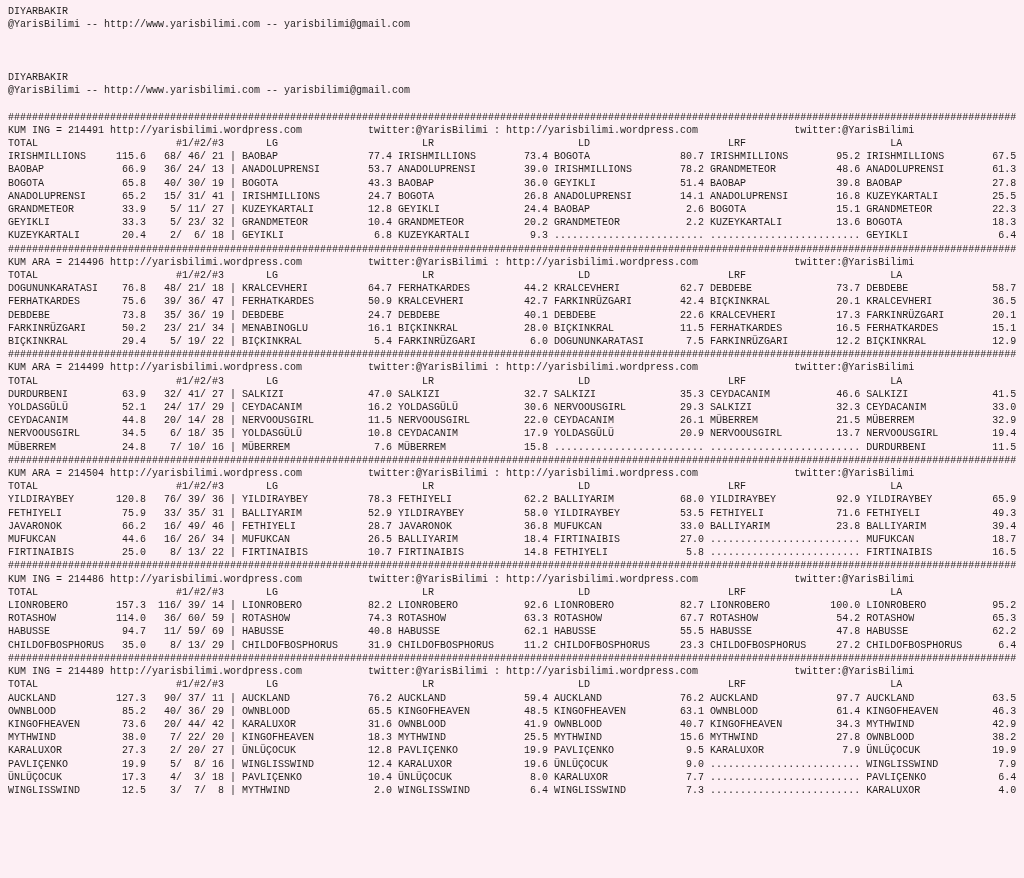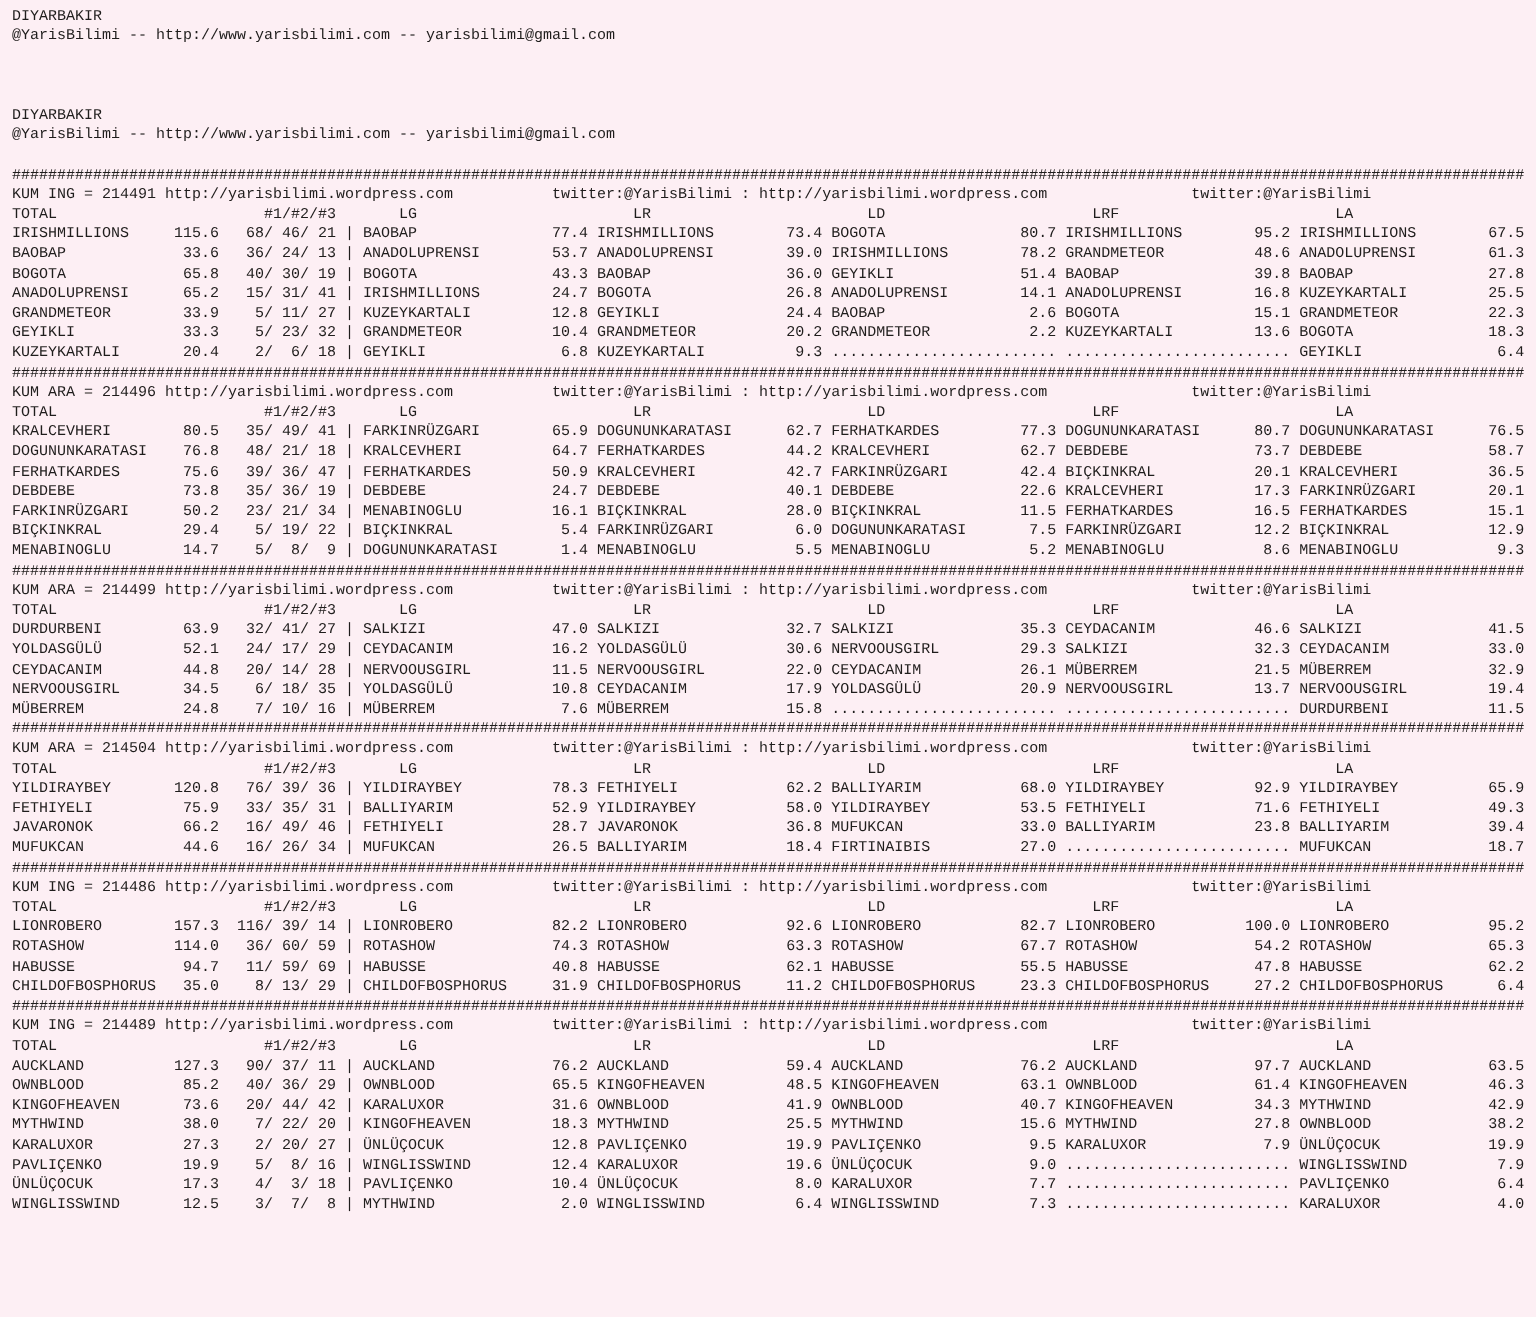--- a/index.html
+++ b/index.html
@@ -27,57 +27,56 @@
   <div class="line"></div>
   <div class="line">DIYARBAKIR</div>
   <div class="line">@YarisBilimi -- http://www.yarisbilimi.com -- yarisbilimi@gmail.com</div>
   <div class="line"></div>
   <div id="sections">
       <div>
         <div class="line">########################################################################################################################################################################</div>
         <div class="line">KUM ING = 214491 http://yarisbilimi.wordpress.com           twitter:@YarisBilimi : http://yarisbilimi.wordpress.com                twitter:@YarisBilimi</div>
         <div class="line">TOTAL                       #1/#2/#3       LG                        LR                        LD                       LRF                        LA</div>
         <div class="line">IRISHMILLIONS     115.6   68/ 46/ 21 | BAOBAP               77.4 IRISHMILLIONS        73.4 BOGOTA               80.7 IRISHMILLIONS        95.2 IRISHMILLIONS        67.5</div>
-        <div class="line">BAOBAP             33.6   36/ 24/ 13 | ANADOLUPRENSI        53.7 ANADOLUPRENSI        39.0 IRISHMILLIONS        78.2 GRANDMETEOR          48.6 ANADOLUPRENSI        61.3</div>
+        <div class="line">BAOBAP             66.9   36/ 24/ 13 | ANADOLUPRENSI        53.7 ANADOLUPRENSI        39.0 IRISHMILLIONS        78.2 GRANDMETEOR          48.6 ANADOLUPRENSI        61.3</div>
         <div class="line">BOGOTA             65.8   40/ 30/ 19 | BOGOTA               43.3 BAOBAP               36.0 GEYIKLI              51.4 BAOBAP               39.8 BAOBAP               27.8</div>
         <div class="line">ANADOLUPRENSI      65.2   15/ 31/ 41 | IRISHMILLIONS        24.7 BOGOTA               26.8 ANADOLUPRENSI        14.1 ANADOLUPRENSI        16.8 KUZEYKARTALI         25.5</div>
         <div class="line">GRANDMETEOR        33.9    5/ 11/ 27 | KUZEYKARTALI         12.8 GEYIKLI              24.4 BAOBAP                2.6 BOGOTA               15.1 GRANDMETEOR          22.3</div>
         <div class="line">GEYIKLI            33.3    5/ 23/ 32 | GRANDMETEOR          10.4 GRANDMETEOR          20.2 GRANDMETEOR           2.2 KUZEYKARTALI         13.6 BOGOTA               18.3</div>
         <div class="line">KUZEYKARTALI       20.4    2/  6/ 18 | GEYIKLI               6.8 KUZEYKARTALI          9.3 ......................... ......................... GEYIKLI               6.4</div>
       </div>
       <div>
         <div class="line">########################################################################################################################################################################</div>
         <div class="line">KUM ARA = 214496 http://yarisbilimi.wordpress.com           twitter:@YarisBilimi : http://yarisbilimi.wordpress.com                twitter:@YarisBilimi</div>
         <div class="line">TOTAL                       #1/#2/#3       LG                        LR                        LD                       LRF                        LA</div>
-        <div class="line">KRALCEVHERI        80.5   35/ 49/ 41 | FARKINRÜZGARI        65.9 DOGUNUNKARATASI      62.7 FERHATKARDES         77.3 DOGUNUNKARATASI      80.7 DOGUNUNKARATASI      76.5</div>
         <div class="line">DOGUNUNKARATASI    76.8   48/ 21/ 18 | KRALCEVHERI          64.7 FERHATKARDES         44.2 KRALCEVHERI          62.7 DEBDEBE              73.7 DEBDEBE              58.7</div>
         <div class="line">FERHATKARDES       75.6   39/ 36/ 47 | FERHATKARDES         50.9 KRALCEVHERI          42.7 FARKINRÜZGARI        42.4 BIÇKINKRAL           20.1 KRALCEVHERI          36.5</div>
         <div class="line">DEBDEBE            73.8   35/ 36/ 19 | DEBDEBE              24.7 DEBDEBE              40.1 DEBDEBE              22.6 KRALCEVHERI          17.3 FARKINRÜZGARI        20.1</div>
         <div class="line">FARKINRÜZGARI      50.2   23/ 21/ 34 | MENABINOGLU          16.1 BIÇKINKRAL           28.0 BIÇKINKRAL           11.5 FERHATKARDES         16.5 FERHATKARDES         15.1</div>
         <div class="line">BIÇKINKRAL         29.4    5/ 19/ 22 | BIÇKINKRAL            5.4 FARKINRÜZGARI         6.0 DOGUNUNKARATASI       7.5 FARKINRÜZGARI        12.2 BIÇKINKRAL           12.9</div>
-        <div class="line">MENABINOGLU        14.7    5/  8/  9 | DOGUNUNKARATASI       1.4 MENABINOGLU           5.5 MENABINOGLU           5.2 MENABINOGLU           8.6 MENABINOGLU           9.3</div>
       </div>
       <div>
         <div class="line">########################################################################################################################################################################</div>
         <div class="line">KUM ARA = 214499 http://yarisbilimi.wordpress.com           twitter:@YarisBilimi : http://yarisbilimi.wordpress.com                twitter:@YarisBilimi</div>
         <div class="line">TOTAL                       #1/#2/#3       LG                        LR                        LD                       LRF                        LA</div>
         <div class="line">DURDURBENI         63.9   32/ 41/ 27 | SALKIZI              47.0 SALKIZI              32.7 SALKIZI              35.3 CEYDACANIM           46.6 SALKIZI              41.5</div>
         <div class="line">YOLDASGÜLÜ         52.1   24/ 17/ 29 | CEYDACANIM           16.2 YOLDASGÜLÜ           30.6 NERVOOUSGIRL         29.3 SALKIZI              32.3 CEYDACANIM           33.0</div>
         <div class="line">CEYDACANIM         44.8   20/ 14/ 28 | NERVOOUSGIRL         11.5 NERVOOUSGIRL         22.0 CEYDACANIM           26.1 MÜBERREM             21.5 MÜBERREM             32.9</div>
         <div class="line">NERVOOUSGIRL       34.5    6/ 18/ 35 | YOLDASGÜLÜ           10.8 CEYDACANIM           17.9 YOLDASGÜLÜ           20.9 NERVOOUSGIRL         13.7 NERVOOUSGIRL         19.4</div>
         <div class="line">MÜBERREM           24.8    7/ 10/ 16 | MÜBERREM              7.6 MÜBERREM             15.8 ......................... ......................... DURDURBENI           11.5</div>
       </div>
       <div>
         <div class="line">########################################################################################################################################################################</div>
         <div class="line">KUM ARA = 214504 http://yarisbilimi.wordpress.com           twitter:@YarisBilimi : http://yarisbilimi.wordpress.com                twitter:@YarisBilimi</div>
         <div class="line">TOTAL                       #1/#2/#3       LG                        LR                        LD                       LRF                        LA</div>
         <div class="line">YILDIRAYBEY       120.8   76/ 39/ 36 | YILDIRAYBEY          78.3 FETHIYELI            62.2 BALLIYARIM           68.0 YILDIRAYBEY          92.9 YILDIRAYBEY          65.9</div>
         <div class="line">FETHIYELI          75.9   33/ 35/ 31 | BALLIYARIM           52.9 YILDIRAYBEY          58.0 YILDIRAYBEY          53.5 FETHIYELI            71.6 FETHIYELI            49.3</div>
         <div class="line">JAVARONOK          66.2   16/ 49/ 46 | FETHIYELI            28.7 JAVARONOK            36.8 MUFUKCAN             33.0 BALLIYARIM           23.8 BALLIYARIM           39.4</div>
         <div class="line">MUFUKCAN           44.6   16/ 26/ 34 | MUFUKCAN             26.5 BALLIYARIM           18.4 FIRTINAIBIS          27.0 ......................... MUFUKCAN             18.7</div>
+        <div class="line">FIRTINAIBIS        25.0    8/ 13/ 22 | FIRTINAIBIS          10.7 FIRTINAIBIS          14.8 FETHIYELI             5.8 ......................... FIRTINAIBIS          16.5</div>
       </div>
       <div>
         <div class="line">########################################################################################################################################################################</div>
         <div class="line">KUM ING = 214486 http://yarisbilimi.wordpress.com           twitter:@YarisBilimi : http://yarisbilimi.wordpress.com                twitter:@YarisBilimi</div>
         <div class="line">TOTAL                       #1/#2/#3       LG                        LR                        LD                       LRF                        LA</div>
         <div class="line">LIONROBERO        157.3  116/ 39/ 14 | LIONROBERO           82.2 LIONROBERO           92.6 LIONROBERO           82.7 LIONROBERO          100.0 LIONROBERO           95.2</div>
         <div class="line">ROTASHOW          114.0   36/ 60/ 59 | ROTASHOW             74.3 ROTASHOW             63.3 ROTASHOW             67.7 ROTASHOW             54.2 ROTASHOW             65.3</div>
         <div class="line">HABUSSE            94.7   11/ 59/ 69 | HABUSSE              40.8 HABUSSE              62.1 HABUSSE              55.5 HABUSSE              47.8 HABUSSE              62.2</div>
         <div class="line">CHILDOFBOSPHORUS   35.0    8/ 13/ 29 | CHILDOFBOSPHORUS     31.9 CHILDOFBOSPHORUS     11.2 CHILDOFBOSPHORUS     23.3 CHILDOFBOSPHORUS     27.2 CHILDOFBOSPHORUS      6.4</div>
       </div>

